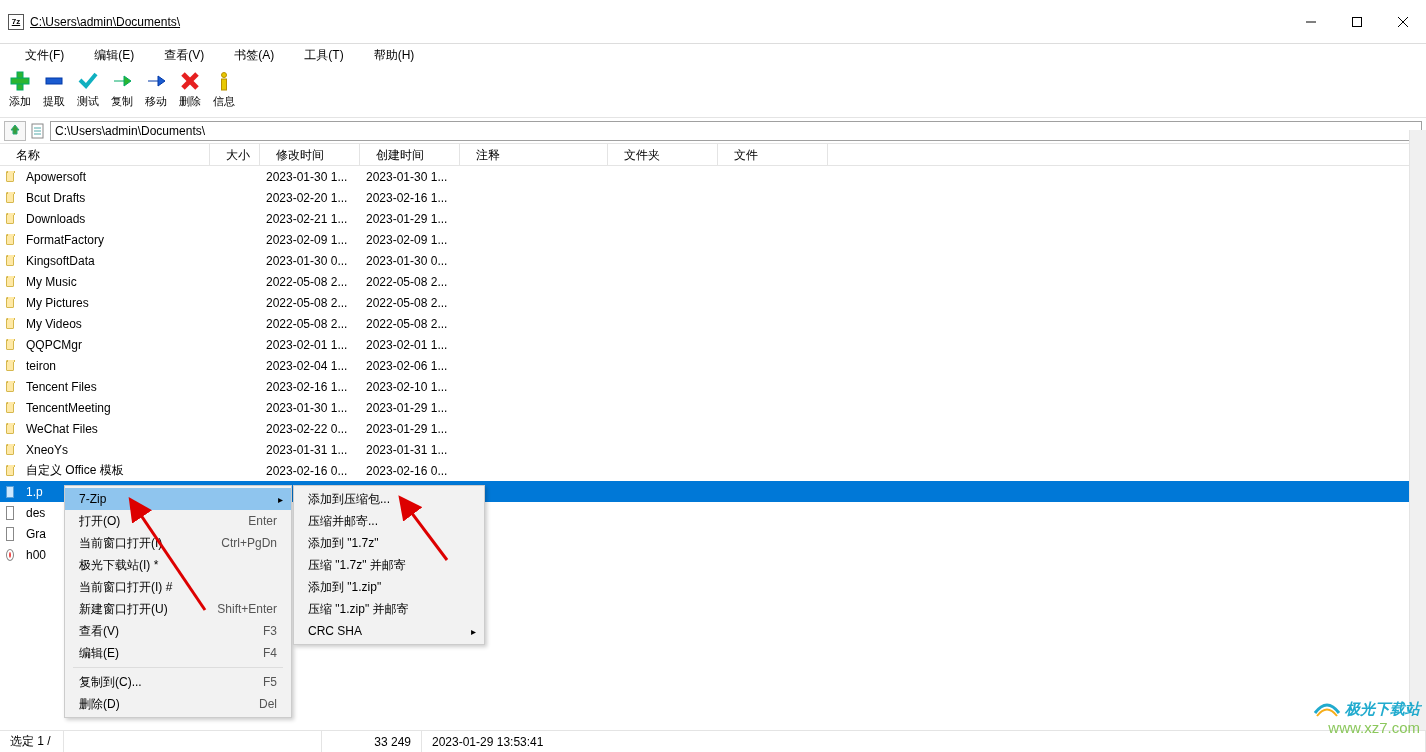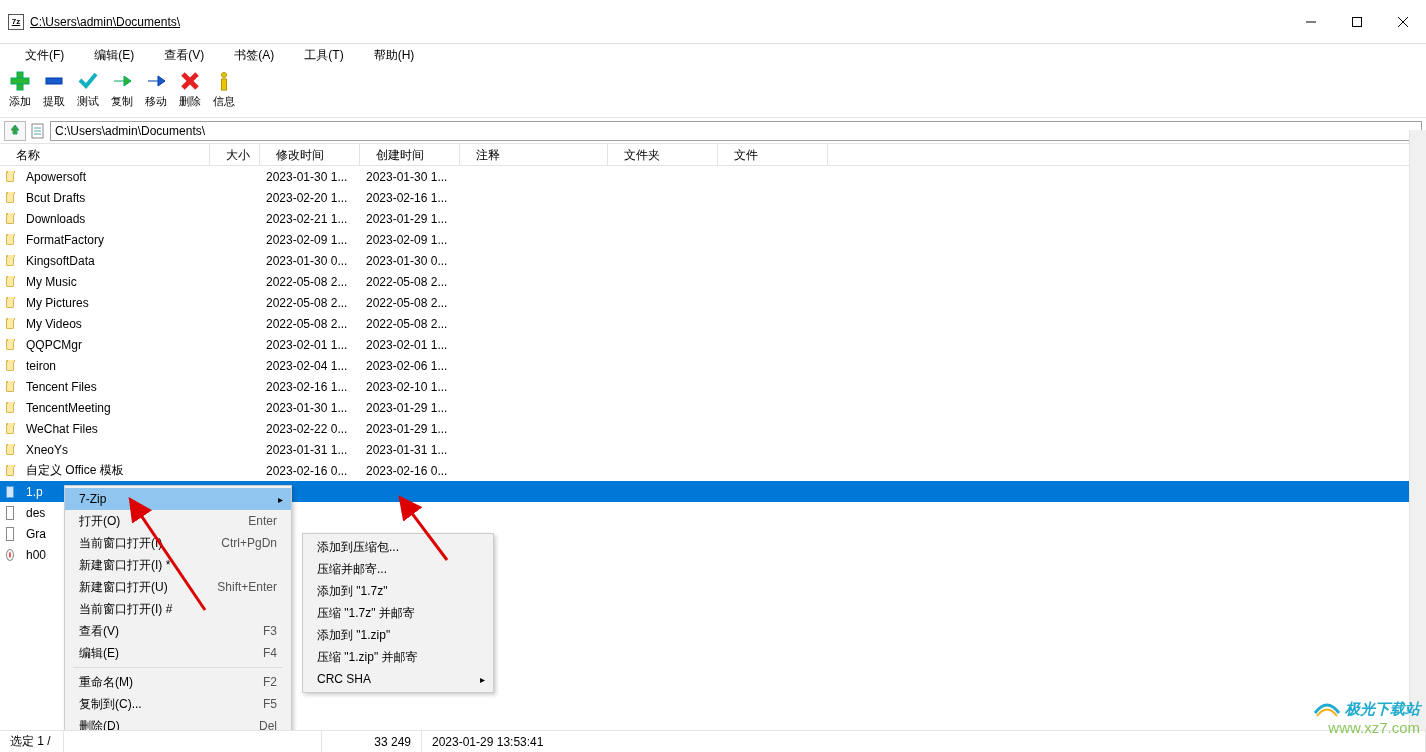--- a/index.html
+++ b/index.html
@@ -384,53 +384,49 @@
     </div>
     <div class="item">
       <span>打开(O)</span>
       <span class="shortcut">Enter</span>
     </div>
     <div class="item">
       <span>当前窗口打开(I)</span>
       <span class="shortcut">Ctrl+PgDn</span>
     </div>
     <div class="item">
-      <span>新建窗口打开(I) *</span>
+      <span>极光下载站(I) *</span>
+    </div>
+    <div class="item">
+      <span>当前窗口打开(I) #</span>
     </div>
     <div class="item">
       <span>新建窗口打开(U)</span>
       <span class="shortcut">Shift+Enter</span>
     </div>
     <div class="item">
-      <span>当前窗口打开(I) #</span>
-    </div>
-    <div class="item">
       <span>查看(V)</span>
       <span class="shortcut">F3</span>
     </div>
     <div class="item">
       <span>编辑(E)</span>
       <span class="shortcut">F4</span>
     </div>
     <div class="sep"></div>
     <div class="item">
-      <span>重命名(M)</span>
-      <span class="shortcut">F2</span>
-    </div>
-    <div class="item">
       <span>复制到(C)...</span>
       <span class="shortcut">F5</span>
     </div>
     <div class="item">
       <span>删除(D)</span>
       <span class="shortcut">Del</span>
     </div>
   </div>
 
-<div class="context-menu" id="cm2" style="left:302px; top:485px; width:192px;margin-top:48px;">
+<div class="context-menu" id="cm2" style="left:293px; top:485px; width:192px;">
     <div class="item">
       <span>添加到压缩包...</span>
     </div>
     <div class="item">
       <span>压缩并邮寄...</span>
     </div>
     <div class="item">
       <span>添加到 "1.7z"</span>
     </div>
     <div class="item">

